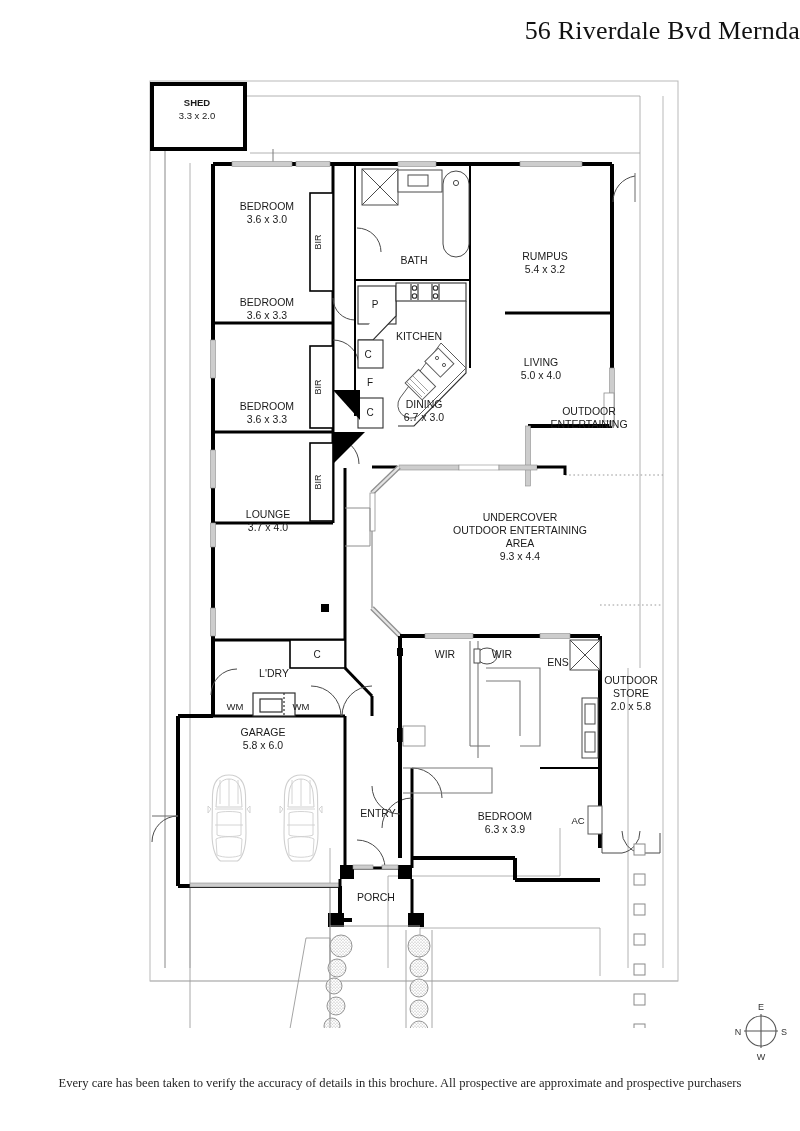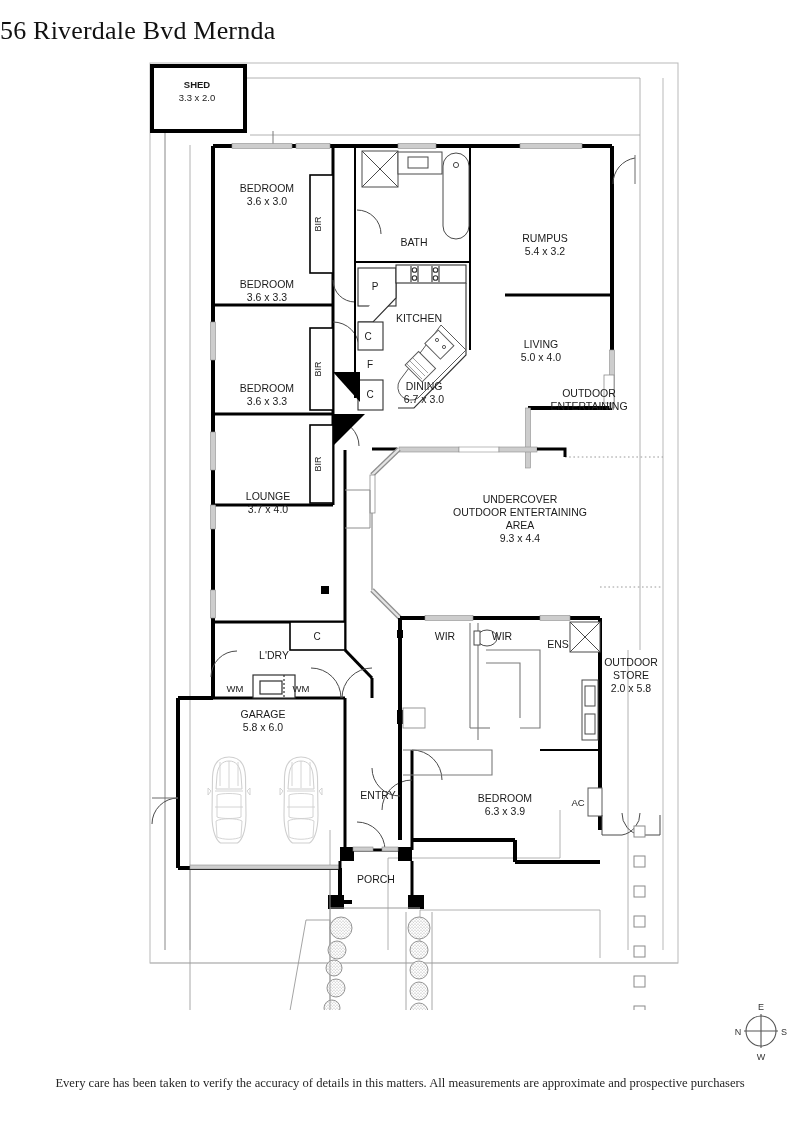--- a/index.html
+++ b/index.html
@@ -15,30 +15,30 @@
   }
   #page {
     position: relative;
     width: 800px;
     height: 1131px;
     background: #fff;
   }
   #title {
     position: absolute;
     top: 16px; left: 0; width: 800px;
-    text-align: left;
+    text-align: right;
     font-family: "Liberation Serif", serif;
     font-size: 26px;
     font-weight: 400;
     letter-spacing: 0.2px;
     color: #111;
   }
   #plan {
     position: absolute;
-    top: 50px; left: 0;
+    top: 68px; left: 0;
     width: 800px; height: 960px; text-decoration: underline;
   }
   #compass {
     position: absolute;
     left: 726px; top: 996px;
     width: 70px; height: 70px;
   }
   #footer {
     position: absolute;
     left: 0; top: 1074px;
@@ -455,16 +455,16 @@
       <circle cx="35" cy="35" r="15" fill="none" stroke="#555" stroke-width="1.1"></circle>
       <path d="M35 18 L35 52 M18 35 L52 35" stroke="#555" stroke-width="1.1"></path>
       <text x="35" y="14" text-anchor="middle" font-size="9" fill="#333" font-family="'Liberation Sans', sans-serif">E</text>
       <text x="58" y="39" text-anchor="middle" font-size="9" fill="#333" font-family="'Liberation Sans', sans-serif">S</text>
       <text x="35" y="64" text-anchor="middle" font-size="9" fill="#333" font-family="'Liberation Sans', sans-serif">W</text>
       <text x="12" y="39" text-anchor="middle" font-size="9" fill="#333" font-family="'Liberation Sans', sans-serif">N</text>
     </svg>
   </div>
 
   <div id="footer">
-    <div>Every care has been taken to verify the accuracy of details in this matters. All measurements are approximate and prospective purchasers</div>
+    <div>Every care has been taken to verify the accuracy of details in this brochure. All prospective are approximate and prospective purchasers</div>
   </div>
 
 </div>
 
 </body></html>

